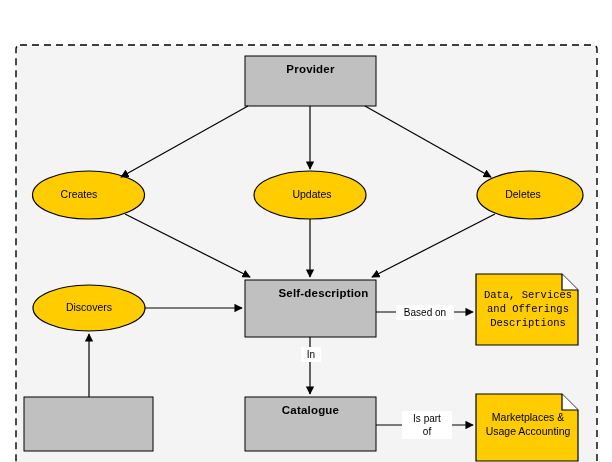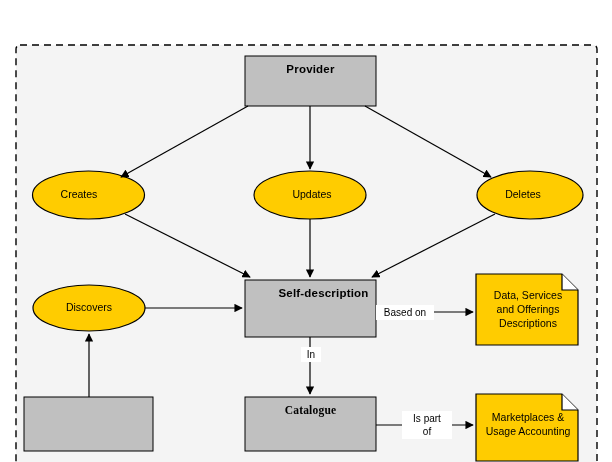--- a/index.html
+++ b/index.html
@@ -115,29 +115,29 @@
 
   <div class="node-label ellipse-label" style="left:254px; top:159px; width:116px;">Updates</div>
 
   <div class="node-label ellipse-label" style="left:477px; top:159px; width:92px;">Deletes</div>
 
   <div class="node-label ellipse-label" style="left:33px; top:272px; width:112px;">Discovers</div>
 
   <div class="node-label box-label" style="left:245px; top:258px; width:157px;">Self-description</div>
 
 
-  <div class="node-label box-label" style="left:245px; top:375px; width:131px;font-family:Liberation Serif, serif;">Catalogue</div>
+  <div class="node-label box-label" style="left:245px; top:375px; width:131px;">Catalogue</div>
 
-  <div class="node-label note-label" style="left:478px; top:259px; width:100px;">Data, Services
+  <div class="node-label note-label" style="left:478px; top:259px; width:100px;font-family:Liberation Mono, monospace;">Data, Services
 and Offerings
 Descriptions</div>
 
   <div class="node-label note-label" style="left:476px; top:381px; width:104px;">Marketplaces &amp;
 Usage Accounting</div>
 
-  <div class="edge-label" style="left:376px; top:276px; width:54px;">Based on</div>
+  <div class="edge-label" style="left:396px; top:276px; width:54px;">Based on</div>
 
   <div class="edge-label" style="left:301px; top:318px; width:16px;">In</div>
 
   <div class="edge-label" style="left:402px; top:382px; width:46px;">Is part
 of</div>
 
 </div>
 
 </body></html>

